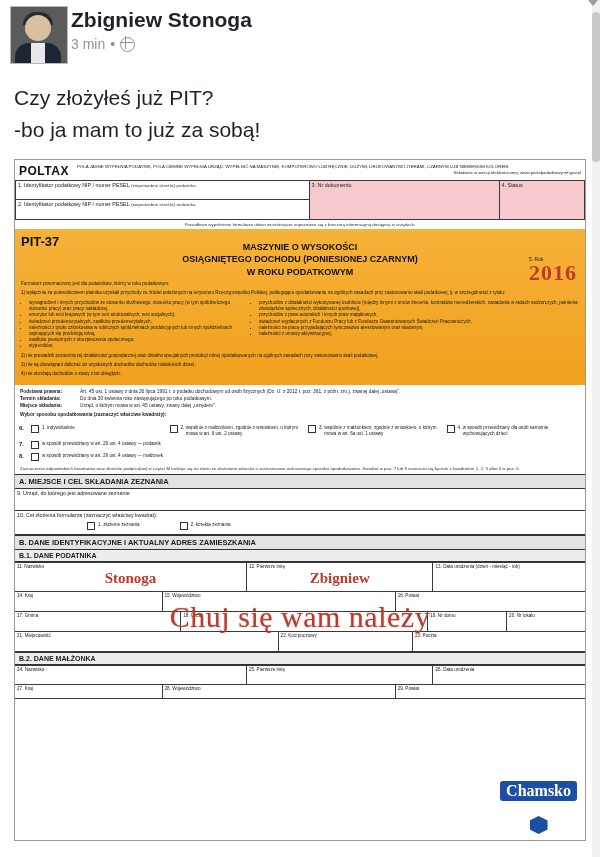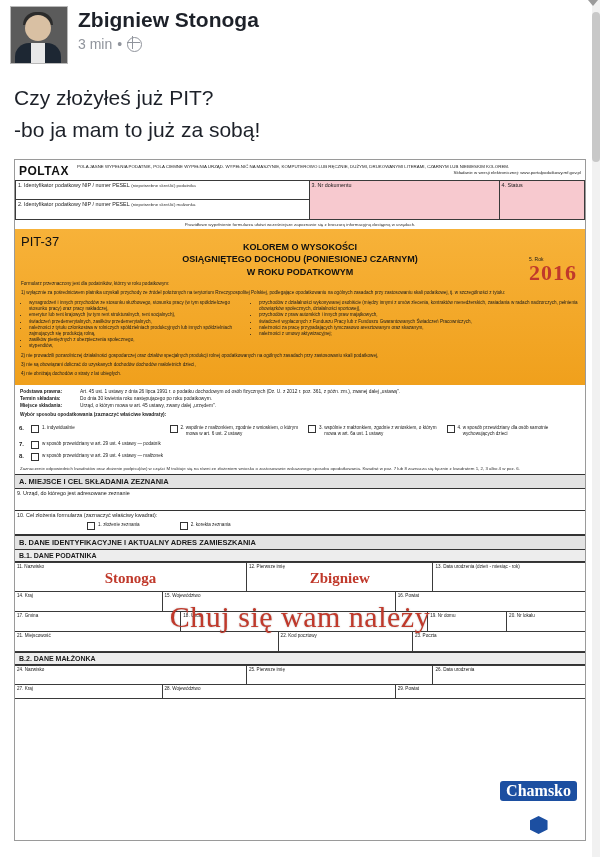--- a/index.html
+++ b/index.html
@@ -6,21 +6,21 @@
   body{
     width:600px;height:857px;
     background:#ffffff;
     font-family:"Liberation Sans", sans-serif;
     overflow:hidden;
     position:relative;
   }
   .post-header{
     display:flex;align-items:flex-start;
     padding:6px 10px 0 10px;
-    gap:10px;
+    gap:3px;
   }
   .avatar{
     width:56px;height:56px;
     background:#5b5b5b;
     flex:0 0 auto;
     position:relative;
     overflow:hidden;
     border:1px solid #b9b9b9;
   }
   .avatar .face{
@@ -84,21 +84,21 @@
   .hdr-grid{display:flex;}
   .hdr-left{flex:1.55;}
   .hdr-mid{flex:1;}
   .hdr-right{flex:0.45;}
   .pink{background:#f7c9cf;}
   .orange-band{
     background:#f5a623;
     background:linear-gradient(#f7b239,#f0a01c);
     padding:5px 6px 8px 6px;
   }
-  .pit37{font-size:13px;font-weight:normal;color:#111;margin-bottom:2px;}
+  .pit37{font-size:13px;font-weight:bold;color:#111;margin-bottom:2px;}
   .zeznanie{
     text-align:center;font-weight:bold;font-size:9px;line-height:1.35;color:#111;
     margin-top:-10px;
   }
   .rok-box{
     position:absolute;right:8px;top:96px;font-size:5px;
   }
   .rok-year{
     color:#c0392b;font-weight:bold;font-size:22px;letter-spacing:1px;line-height:1;
     font-family:"Liberation Serif", serif;
@@ -222,21 +222,21 @@
         <span class="lbl">Status</span>
       </div>
     </div>
   </div>
 
   <div class="tiny" style="text-align:center;padding:2px;">Prawidłowe wypełnienie formularza ułatwi wcześniejsze zapoznanie się z broszurą informacyjną dostępną w urzędach.</div>
 
   <div class="orange-band">
     <div class="pit37">PIT-37</div>
     <div class="zeznanie">
-      <div>KOLOREM O WYSOKOŚCI</div>
+      <div>MASZYNIE O WYSOKOŚCI</div>
       <div>OSIĄGNIĘTEGO DOCHODU (PONIESIONEJ CZARNYM)</div>
       <div>W ROKU PODATKOWYM</div>
     </div>
 
     <div class="para">Formularz przeznaczony jest dla podatników, którzy w roku podatkowym:</div>
     <div class="para">1) wyłącznie za pośrednictwem płatnika uzyskali przychody ze źródeł położonych na terytorium Rzeczypospolitej Polskiej, podlegające opodatkowaniu na ogólnych zasadach przy zastosowaniu skali podatkowej, tj. w szczególności z tytułu:</div>
 
     <div class="two-col">
       <ul>
         <li>wynagrodzeń i innych przychodów ze stosunku służbowego, stosunku pracy (w tym spółdzielczego stosunku pracy) oraz pracy nakładczej,</li>

